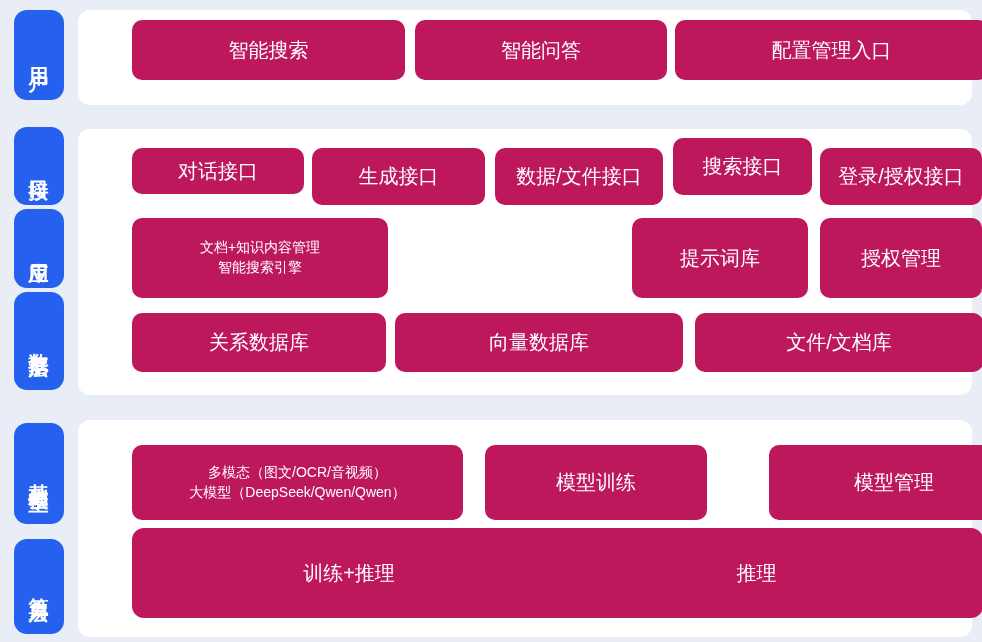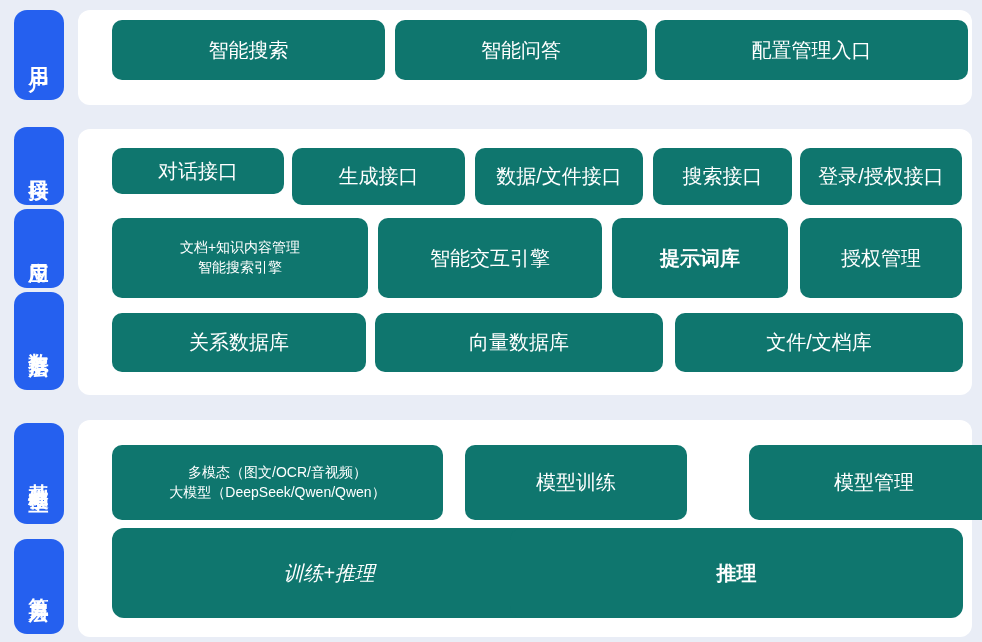--- a/index.html
+++ b/index.html
@@ -14,24 +14,25 @@
   }
   .tag {
     position:absolute; left:14px; width:50px;
     background:#2560ef; border-radius:13px;
     color:#ffffff; font-weight:bold; font-size:20px;
     display:flex; align-items:center; justify-content:center;
     writing-mode:vertical-rl; text-orientation:upright;
     letter-spacing:3px; line-height:1;
   }
   .btn {
-    position:absolute; background:#0f766e; border-radius:10px;
+    position:absolute; background:#be185d; border-radius:10px;
     color:#ffffff; font-size:20px; text-align:center; line-height:1.35;
     display:flex; flex-direction:column; align-items:center; justify-content:center;
     box-sizing:border-box;
+    margin-left:20px;
   }
   .btn.big { border-radius:12px; }
   .btn.two-line { font-size:14px; line-height:1.4; }
 </style>
 </head>
 <body>
 
 <div class="stage">
 
   <div class="panel" style="top:10px; height:95px;"></div>
@@ -42,42 +43,41 @@
   <div class="btn" style="left:655px; top:20px; width:313px; height:60px;">配置管理入口</div>
 
   <div class="panel" style="top:129px; height:266px;"></div>
   <div class="tag" style="top:127px; height:78px;">接口</div>
   <div class="tag" style="top:209px; height:79px;">应用</div>
   <div class="tag" style="top:292px; height:98px;">数据层</div>
 
   <div class="btn" style="left:112px; top:148px; width:172px; height:46px;">对话接口</div>
   <div class="btn" style="left:292px; top:148px; width:173px; height:57px;">生成接口</div>
   <div class="btn" style="left:475px; top:148px; width:168px; height:57px;">数据/文件接口</div>
-  <div class="btn" style="left:653px; top:148px; width:139px; height:57px;">搜索接口</div>
+  <div class="btn" style="left:653px; top:138px; width:139px; height:57px;">搜索接口</div>
   <div class="btn" style="left:800px; top:148px; width:162px; height:57px;">登录/授权接口</div>
 
   <div class="btn two-line" style="left:112px; top:218px; width:256px; height:80px;">
     <span>文档+知识内容管理</span>
     <span>智能搜索引擎</span>
   </div>
-  <div class="btn" style="left:378px; top:218px; width:224px; height:80px;">智能交互引擎</div>
-  <div class="btn" style="left:612px; top:218px; width:176px; height:80px;font-weight:bold;">提示词库</div>
+  <div class="btn" style="left:612px; top:218px; width:176px; height:80px;">提示词库</div>
   <div class="btn" style="left:800px; top:218px; width:162px; height:80px;">授权管理</div>
 
   <div class="btn" style="left:112px; top:313px; width:254px; height:59px;">关系数据库</div>
   <div class="btn" style="left:375px; top:313px; width:288px; height:59px;">向量数据库</div>
   <div class="btn" style="left:675px; top:313px; width:288px; height:59px;">文件/文档库</div>
 
   <div class="panel" style="top:420px; height:217px;"></div>
   <div class="tag" style="top:423px; height:101px;">基础模型</div>
   <div class="tag" style="top:539px; height:95px;">算力层</div>
 
   <div class="btn two-line" style="left:112px; top:445px; width:331px; height:75px;">
     <span>多模态（图文/OCR/音视频）</span>
     <span>大模型（DeepSeek/Qwen/Qwen）</span>
   </div>
   <div class="btn" style="left:465px; top:445px; width:222px; height:75px;">模型训练</div>
   <div class="btn" style="left:749px; top:445px; width:250px; height:75px;">模型管理</div>
 
-  <div class="btn big" style="left:112px; top:528px; width:434px; height:90px;font-style:italic;">训练+推理</div>
-  <div class="btn big" style="left:510px; top:528px; width:453px; height:90px;font-weight:bold;">推理</div>
+  <div class="btn big" style="left:112px; top:528px; width:434px; height:90px;">训练+推理</div>
+  <div class="btn big" style="left:510px; top:528px; width:453px; height:90px;">推理</div>
 
 </div>
 
 </body></html>

